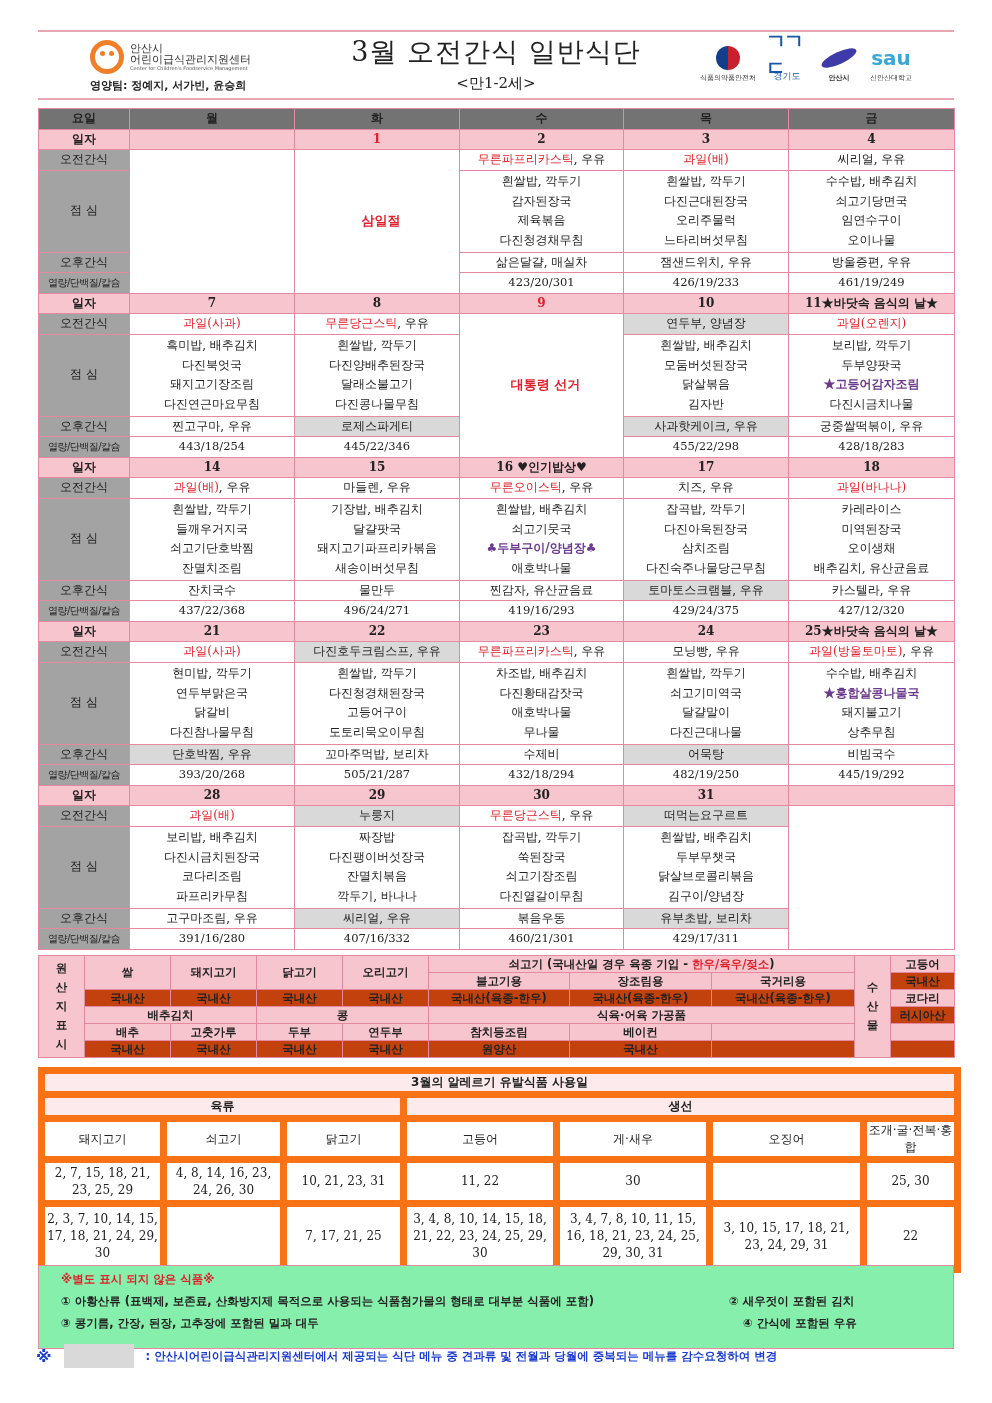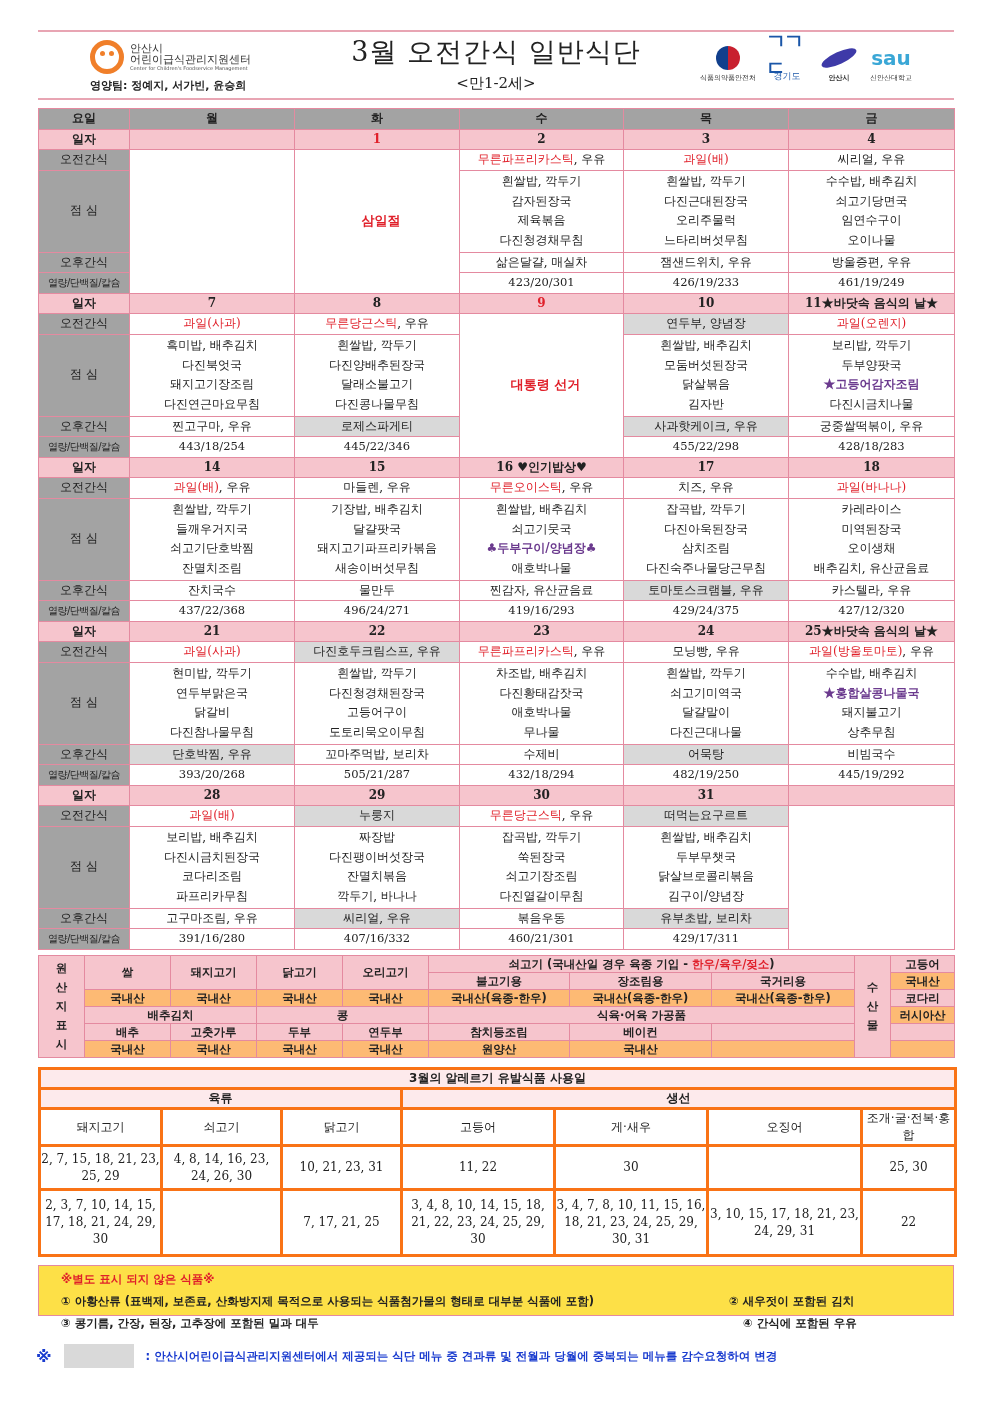--- a/index.html
+++ b/index.html
@@ -25,46 +25,46 @@
   .p-gov { width: 24px; height: 24px; border-radius: 50%; background: conic-gradient(#c8202f 0 50%, #113f8c 50% 100%); }
   .p-gg { font-family: "DejaVu Sans", sans-serif; font-weight: bold; font-size: 20px; color: #1a56a8; letter-spacing: -2px; }
   .p-as { width: 38px; height: 12px; border-radius: 50%; background: #3e3aa8; transform: rotate(-25deg); position: relative; }
   .p-sau { font-family: "DejaVu Sans", sans-serif; font-weight: bold; font-size: 20px; color: #3aa7d6; }
 
   table { border-collapse: collapse; }
   .menu { position: absolute; left: 38px; top: 108px; width: 916px; table-layout: fixed; }
   .menu td { border: 1px solid #e48aa0; text-align: center; font-size: 12px; line-height: 19.5px; vertical-align: middle; }
   .menu td.lbl { background: #a3a3a3; font-family: "DejaVu Sans", sans-serif; font-size: 12px; }
   .menu td.lbl.small { font-size: 10px; letter-spacing: -0.5px; }
-  .menu tr.dow td { background: #a3a3a3; font-weight: bold; height: 20px; font-family: "DejaVu Sans", sans-serif; }
+  .menu tr.dow td { background: #737373; font-weight: bold; height: 20px; font-family: "DejaVu Sans", sans-serif; }
   .menu tr.date td { background: #f6c5cd; font-weight: bold; height: 20px; }
   .menu tr.am td, .menu tr.pm td, .menu tr.nut td { height: 20px; }
   .menu tr.nut td { height: 19px; font-size: 11.5px; }
   .menu tr.lunch td { height: 82px; margin-top: 40px; }
   .red { color: #e0202a; }
   .purple { color: #6b3a8e; font-weight: bold; }
   .gray { background: #d9d9d9; }
   .holiday { color: #e0202a; font-weight: bold; font-family: "DejaVu Sans", sans-serif; font-size: 13px; margin-left: 8px; }
   .lunch-line { display: block; }
 
   .origin { position: absolute; left: 38px; top: 955px; width: 916px; table-layout: fixed; font-family: "DejaVu Sans", sans-serif; }
   .origin td { border: 1px solid #e48aa0; text-align: center; font-size: 11.5px; height: 17px; font-weight: bold; }
   .origin td.h { background: #f6c5cd; }
-  .origin td.v { background: #fdba74; }
+  .origin td.v { background: #c2410c; }
   .origin td.vert { background: #f6c5cd; line-height: 19px; }
 
   .allergy { position: absolute; left: 38px; top: 1067px; width: 916px; table-layout: fixed; }
-  .allergy td { border: 3px solid #f97316; text-align: center; font-size: 12px; }
+  .allergy td { border: 7px solid #f97316; text-align: center; font-size: 12px; }
   .allergy td.t { background: #fdeaec; font-weight: bold; height: 18px; font-family: "DejaVu Sans", sans-serif; }
   .allergy td.g { background: #fdeaec; font-weight: bold; height: 18px; font-family: "DejaVu Sans", sans-serif; }
   .allergy td.sub { height: 20px; font-family: "DejaVu Sans", sans-serif; }
   .allergy td.d { height: 44px; line-height: 17px; }
   .allergy td.d2 { height: 66px; line-height: 17px; }
 
-  .notes { position: absolute; left: 38px; top: 1265px; width: 916px; height: 51px; background: #fde047; border: 1px solid #e48aa0; font-family: "DejaVu Sans", sans-serif; font-weight: bold; font-size: 11.5px; }
+  .notes { position: absolute; left: 38px; top: 1265px; width: 916px; height: 84px; background: #86efac; border: 1px solid #e48aa0; font-family: "DejaVu Sans", sans-serif; font-weight: bold; font-size: 11.5px; }
   .notes .nt { position: absolute; left: 22px; top: 6px; color: #e0202a; }
   .notes .n1 { position: absolute; left: 22px; top: 28px; }
   .notes .n2 { position: absolute; left: 690px; top: 28px; }
   .notes .n3 { position: absolute; left: 22px; top: 50px; }
   .notes .n4 { position: absolute; left: 704px; top: 50px; }
 
   .footer { position: absolute; left: 36px; top: 1343px; width: 930px; height: 26px; display: flex; align-items: center; font-family: "DejaVu Sans", sans-serif; font-weight: bold; color: #1a3ccf; font-size: 11.5px; }
   .footer .mark { font-size: 16px; margin-right: 12px; }
   .footer .swatch { width: 70px; height: 24px; background: #d9d9d9; margin-right: 12px; }
 </style>

